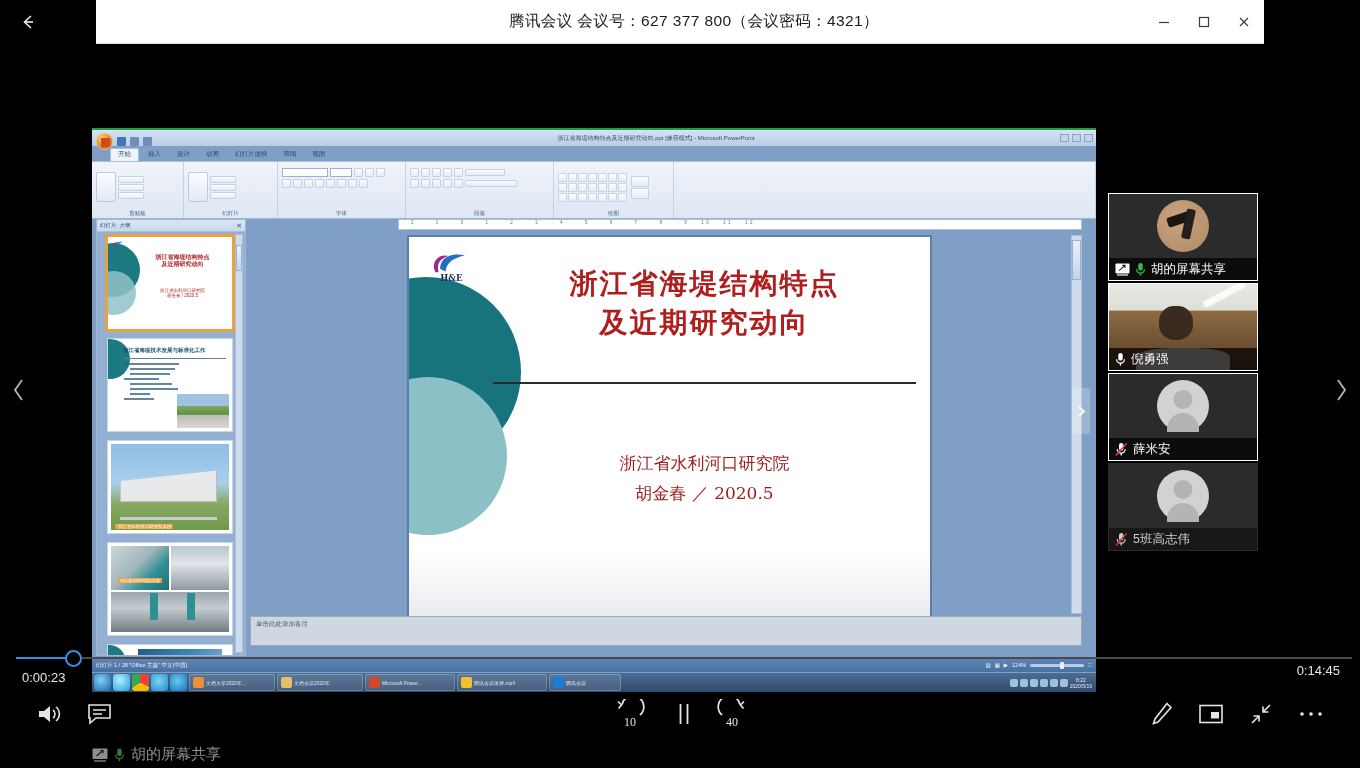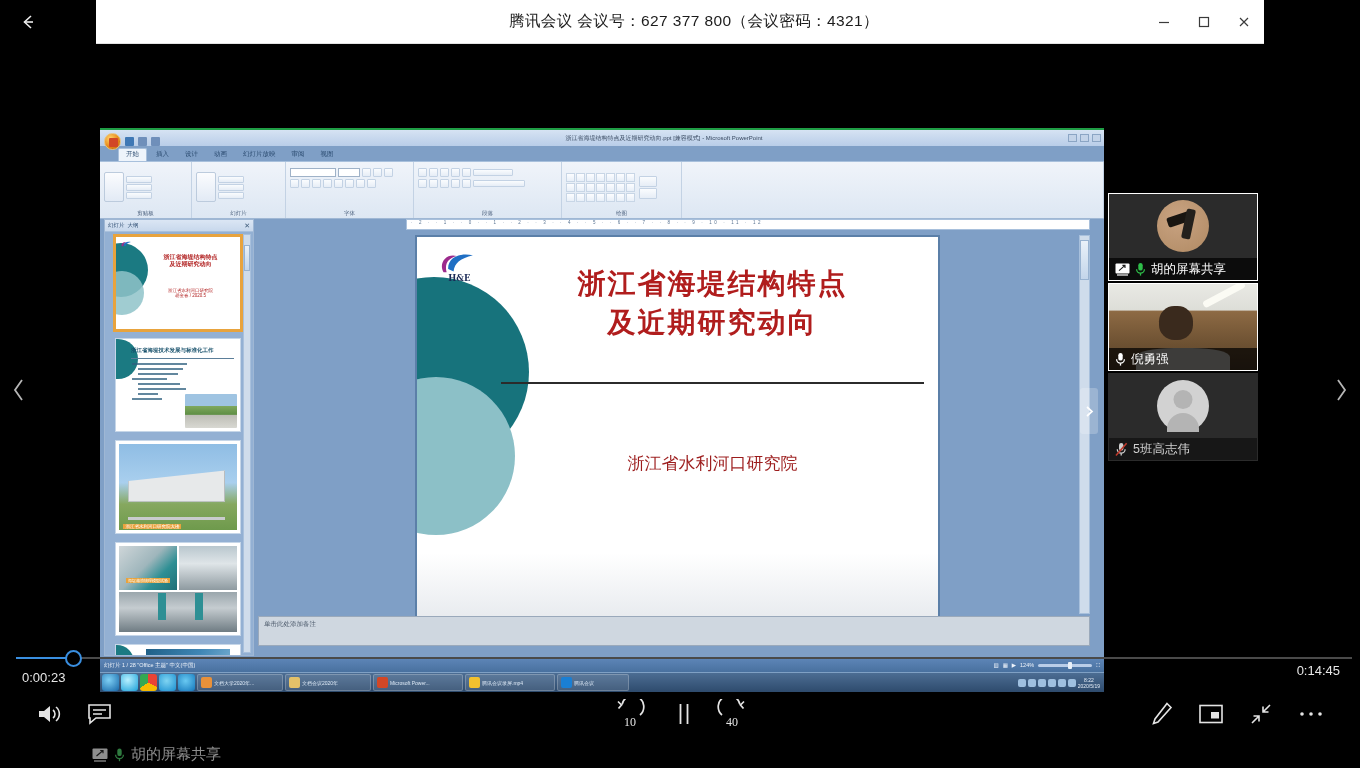--- a/index.html
+++ b/index.html
@@ -27,21 +27,21 @@
   }
   #titlebar .wbtn svg{ display:block; }
 
   #backarrow{
     position:absolute; left:8px; top:4px; width:40px; height:36px;
     display:flex; align-items:center; justify-content:center; color:#e8e8e8;
   }
 
   
   #share{
-    position:absolute; left:100px; top:128px; width:1004px; height:564px;
+    position:absolute; left:92px; top:128px; width:1004px; height:564px;
     background:#7f9fc6; overflow:hidden;
     border-top:2px solid #1f9d45;
   }
   
   .pp-titlebar{
     position:absolute; left:0; top:0; width:100%; height:16px;
     background:linear-gradient(#d6e3f3,#b9cde8);
     font-size:6px; color:#3a4a61; display:flex; align-items:center;
   }
   .pp-titlebar .doc{ flex:1; text-align:center; white-space:nowrap; overflow:hidden; filter:blur(.35px); }
@@ -492,20 +492,21 @@
             <text x="16" y="42" font-family="DejaVu Serif, serif" font-size="11" font-weight="bold" fill="#1a2a56">H&amp;E</text>
           </svg>
 
           <div class="s-title">
             <div>浙江省海堤结构特点</div>
             <div>及近期研究动向</div>
           </div>
           <div class="s-rule"></div>
           <div class="s-sub">
             <div>浙江省水利河口研究院</div>
+            <div>胡金春 ／ 2020.5</div>
           </div>
         </div>
       </div>
 
       <div class="notes">单击此处添加备注</div>
       <div class="vscroll">
           <i></i>
         </div>
     </div>
   </div>
@@ -597,20 +598,32 @@
     <div class="pname">
       <svg class="ic" width="11" height="15" viewBox="0 0 11 15">
         <rect x="3.3" y="1" width="4.4" height="7.6" rx="2.2" fill="#ffffff"></rect>
         <path d="M1.6 7.2 a3.9 3.9 0 0 0 7.8 0" fill="none" stroke="#ffffff" stroke-width="1.3"></path>
         <path d="M5.5 11.2 L5.5 13.6" stroke="#ffffff" stroke-width="1.3"></path>
         </svg>
       <span>倪勇强</span>
     </div>
   </div>
 
+  <div class="pcell">
+    <div class="avatar grey"></div>
+    <div class="pname">
+      <svg class="ic" width="13" height="15" viewBox="0 0 13 15">
+        <rect x="4" y="1" width="4.4" height="7.6" rx="2.2" fill="#ffffff"></rect>
+        <path d="M2.3 7.2 a3.9 3.9 0 0 0 7.8 0" fill="none" stroke="#ffffff" stroke-width="1.3"></path>
+        <path d="M6.2 11.2 L6.2 13.6" stroke="#ffffff" stroke-width="1.3"></path>
+        <path d="M1 13.4 L11.6 1.2" stroke="#e03b3b" stroke-width="1.6"></path>
+        </svg>
+      <span>薛米安</span>
+    </div>
+  </div>
 
 
   <div class="pcell noborder">
     <div class="avatar grey"></div>
     <div class="pname ghost">
       <svg class="ic" width="13" height="15" viewBox="0 0 13 15">
         <rect x="4" y="1" width="4.4" height="7.6" rx="2.2" fill="#cfcfcf"></rect>
         <path d="M2.3 7.2 a3.9 3.9 0 0 0 7.8 0" fill="none" stroke="#cfcfcf" stroke-width="1.3"></path>
         <path d="M6.2 11.2 L6.2 13.6" stroke="#cfcfcf" stroke-width="1.3"></path>
         <path d="M1 13.4 L11.6 1.2" stroke="#c0392b" stroke-width="1.6"></path>

